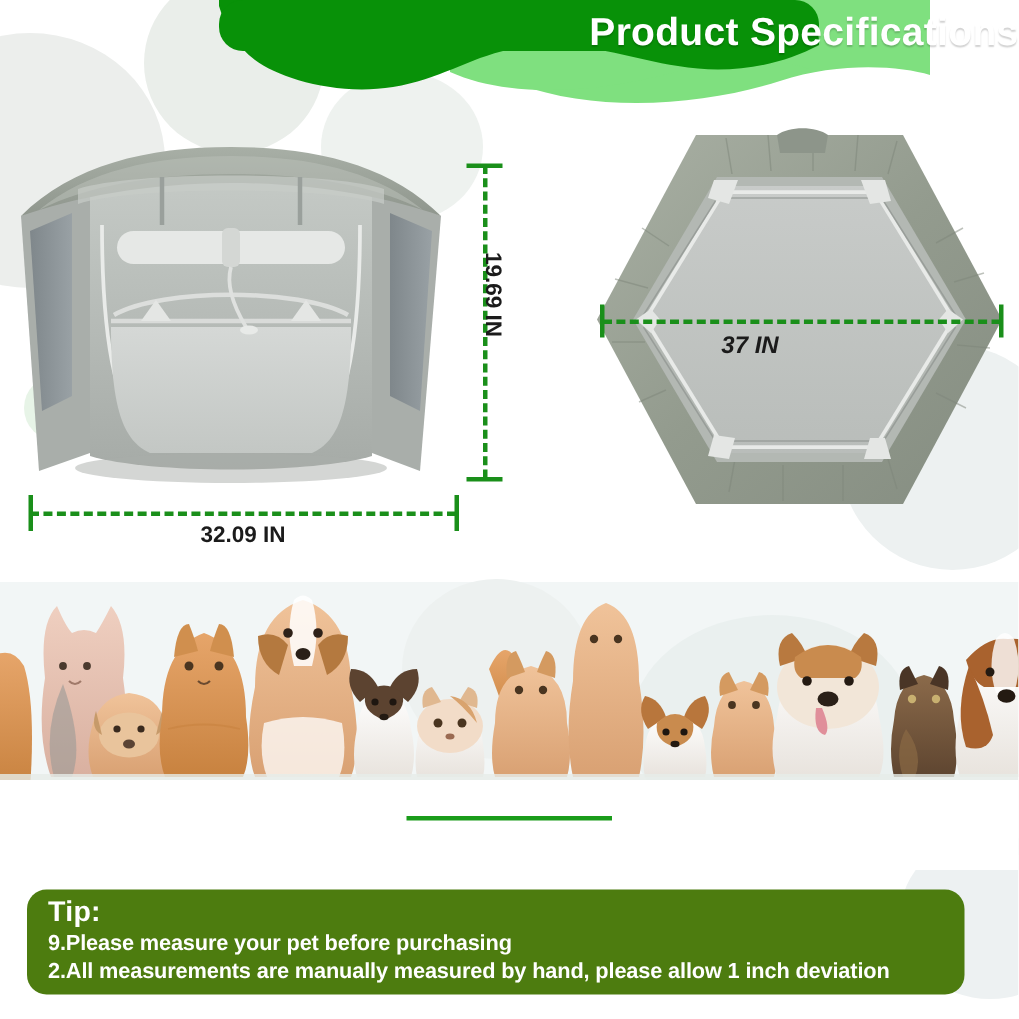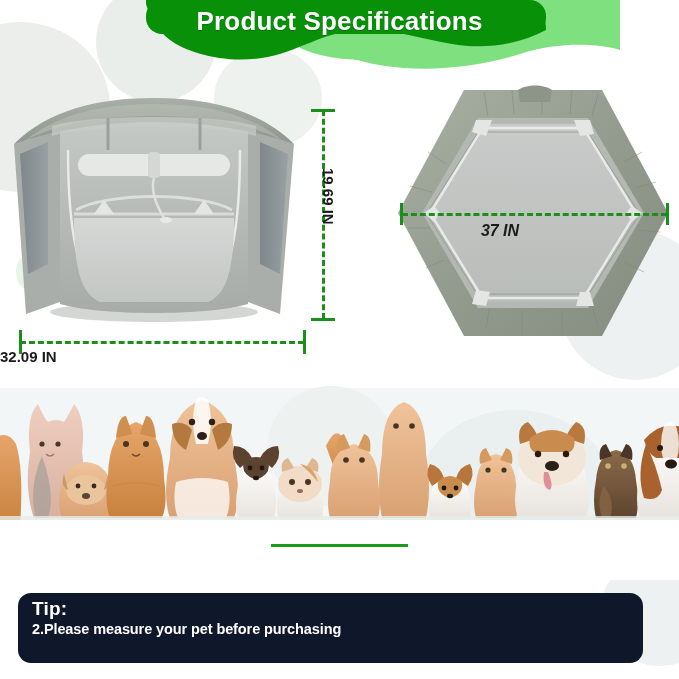--- a/index.html
+++ b/index.html
@@ -45,21 +45,21 @@
     background: #ffffff;
   }
 
   
   .header { position: absolute; left: 0; top: 0; width: 679px; height: 76px; }
   .header svg { display: block; }
   .header-title {
     position: absolute;
     left: 0; top: 6px;
     width: 679px;
-    text-align: center;
+    text-align: right;
     font-size: 26px;
     font-weight: bold;
     color: #ffffff;
     letter-spacing: .2px;
     text-shadow: 0 1px 1px rgba(0,0,0,.18);
     pointer-events: none;
   }
 
   
   .product { position: absolute; }
@@ -119,21 +119,21 @@
     height: 3px;
     background: #1a9c1a;
     margin: 3px auto 0 auto;
   }
 
   
   .tip-box {
     position: absolute;
     left: 18px; top: 593px;
     width: 625px; height: 70px;
-    background: #0f172a;
+    background: #4d7c0f;
     border-radius: 13px;
     box-sizing: border-box;
     padding: 5px 14px 0 14px;
     color: #ffffff;
   }
   .tip-title {
     font-size: 19px;
     font-weight: bold;
     line-height: 22px;
     letter-spacing: .2px;
@@ -301,21 +301,21 @@
     </g>
 
     <path d="M126,8 C134,2 152,2 160,8 L158,20 L128,20 Z" fill="#8d958a"></path>
   </svg>
 </div>
 
 <div class="dim">
   <div class="cap-v" style="left:19px; top:330px; height:24px;"></div>
   <div class="cap-v" style="left:303px; top:330px; height:24px;"></div>
   <div class="dim-line-h" style="left:20px; top:341px; width:284px;"></div>
-  <div class="dim-label" style="left:0px; top:348px; width:324px; text-align:left;">32.09 IN</div>
+  <div class="dim-label" style="left:0px; top:348px; width:324px; text-align:center;">32.09 IN</div>
 </div>
 
 <div class="dim">
   <div class="cap-h" style="left:311px; top:109px; width:24px;"></div>
   <div class="cap-h" style="left:311px; top:318px; width:24px;"></div>
   <div class="dim-line-v" style="left:322px; top:110px; height:209px;"></div>
   <div class="dim-label dim-label-v" style="left:337px; top:168px;">19.69 IN</div>
 </div>
 
 <div class="dim">
@@ -487,14 +487,15 @@
   </svg>
 </div>
 <div class="pet-panel-fade"></div>
 
 <div class="weight-wrap">
   <div class="weight-rule"></div>
 </div>
 
 <div class="tip-box">
   <div class="tip-title">Tip:</div>
-  <div class="tip-line">2.Please measure your pet before purchasing</div>
+  <div class="tip-line">9.Please measure your pet before purchasing</div>
+  <div class="tip-line">2.All measurements are manually measured by hand, please allow 1 inch deviation</div>
 </div>
 
 </body></html>

